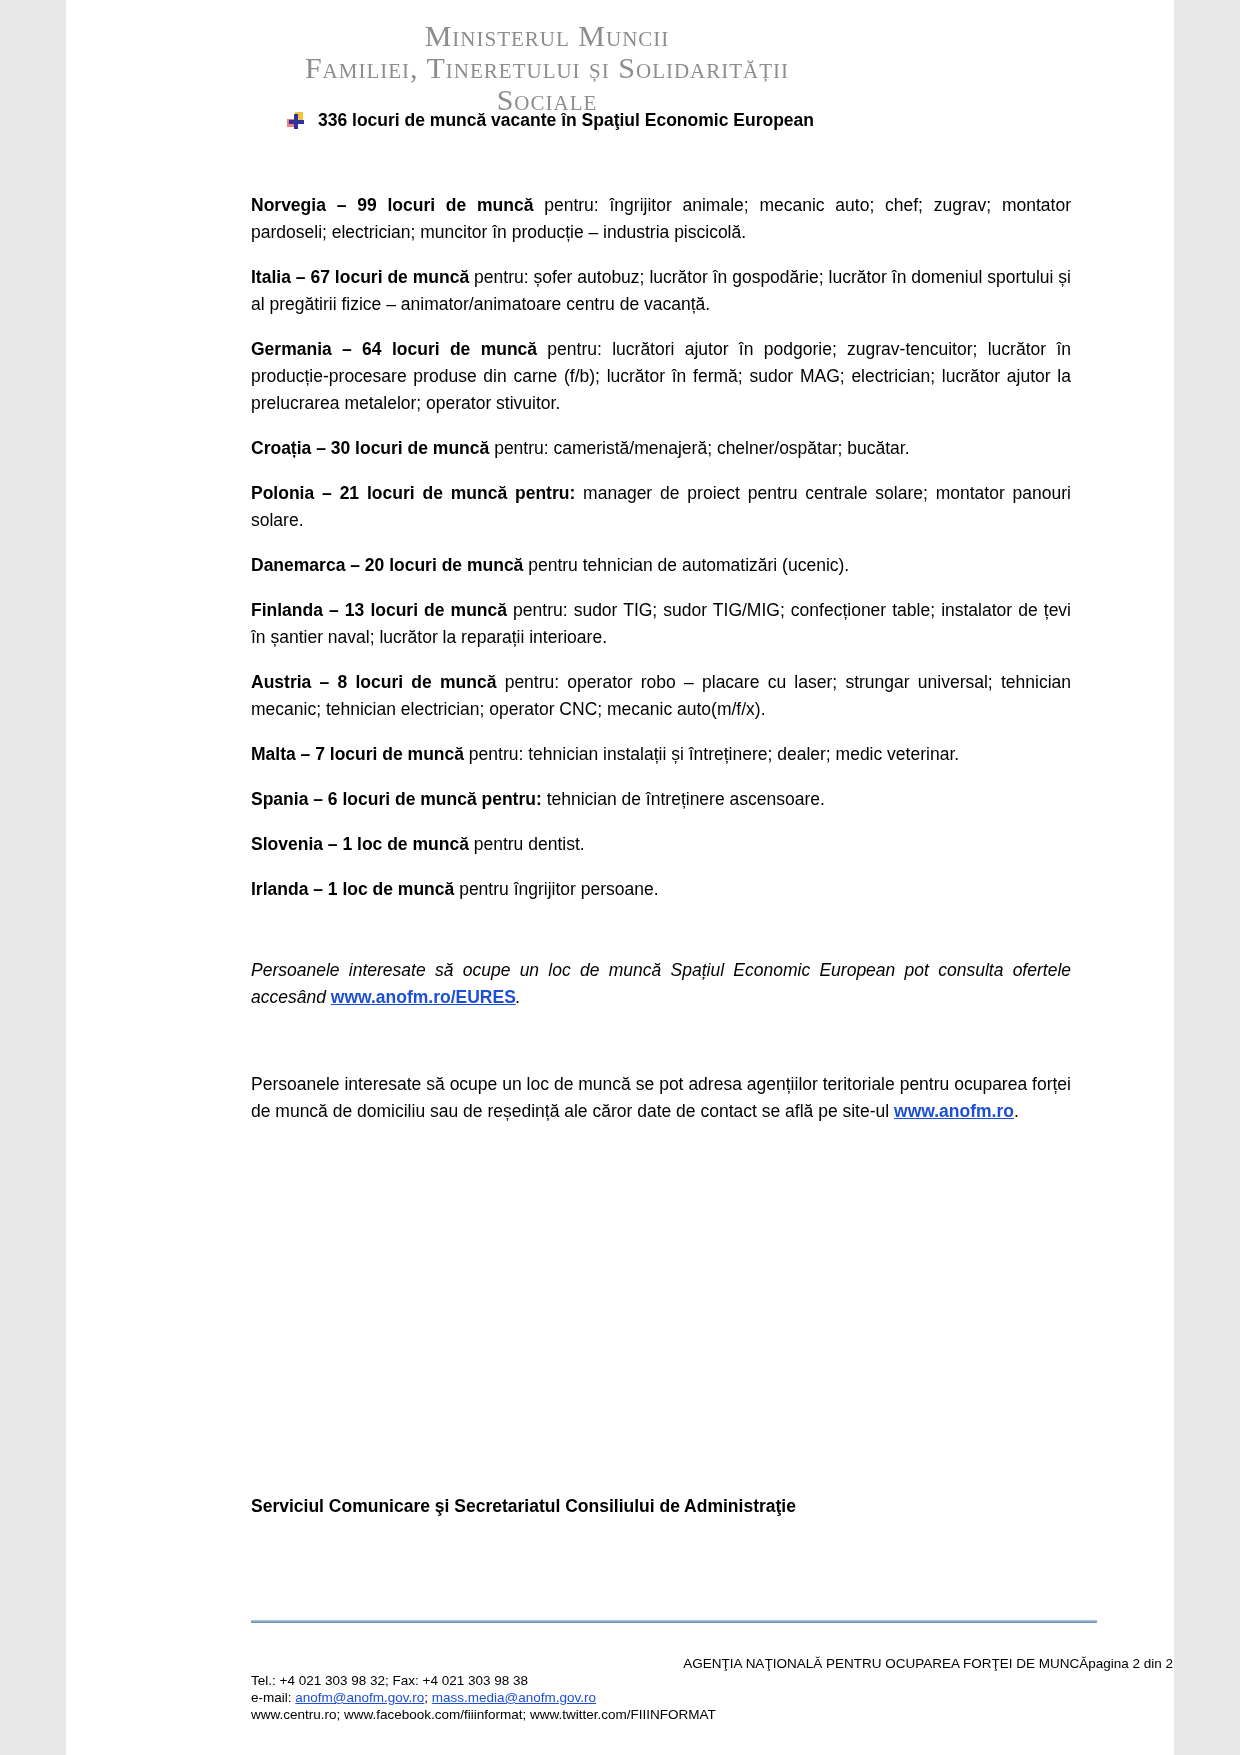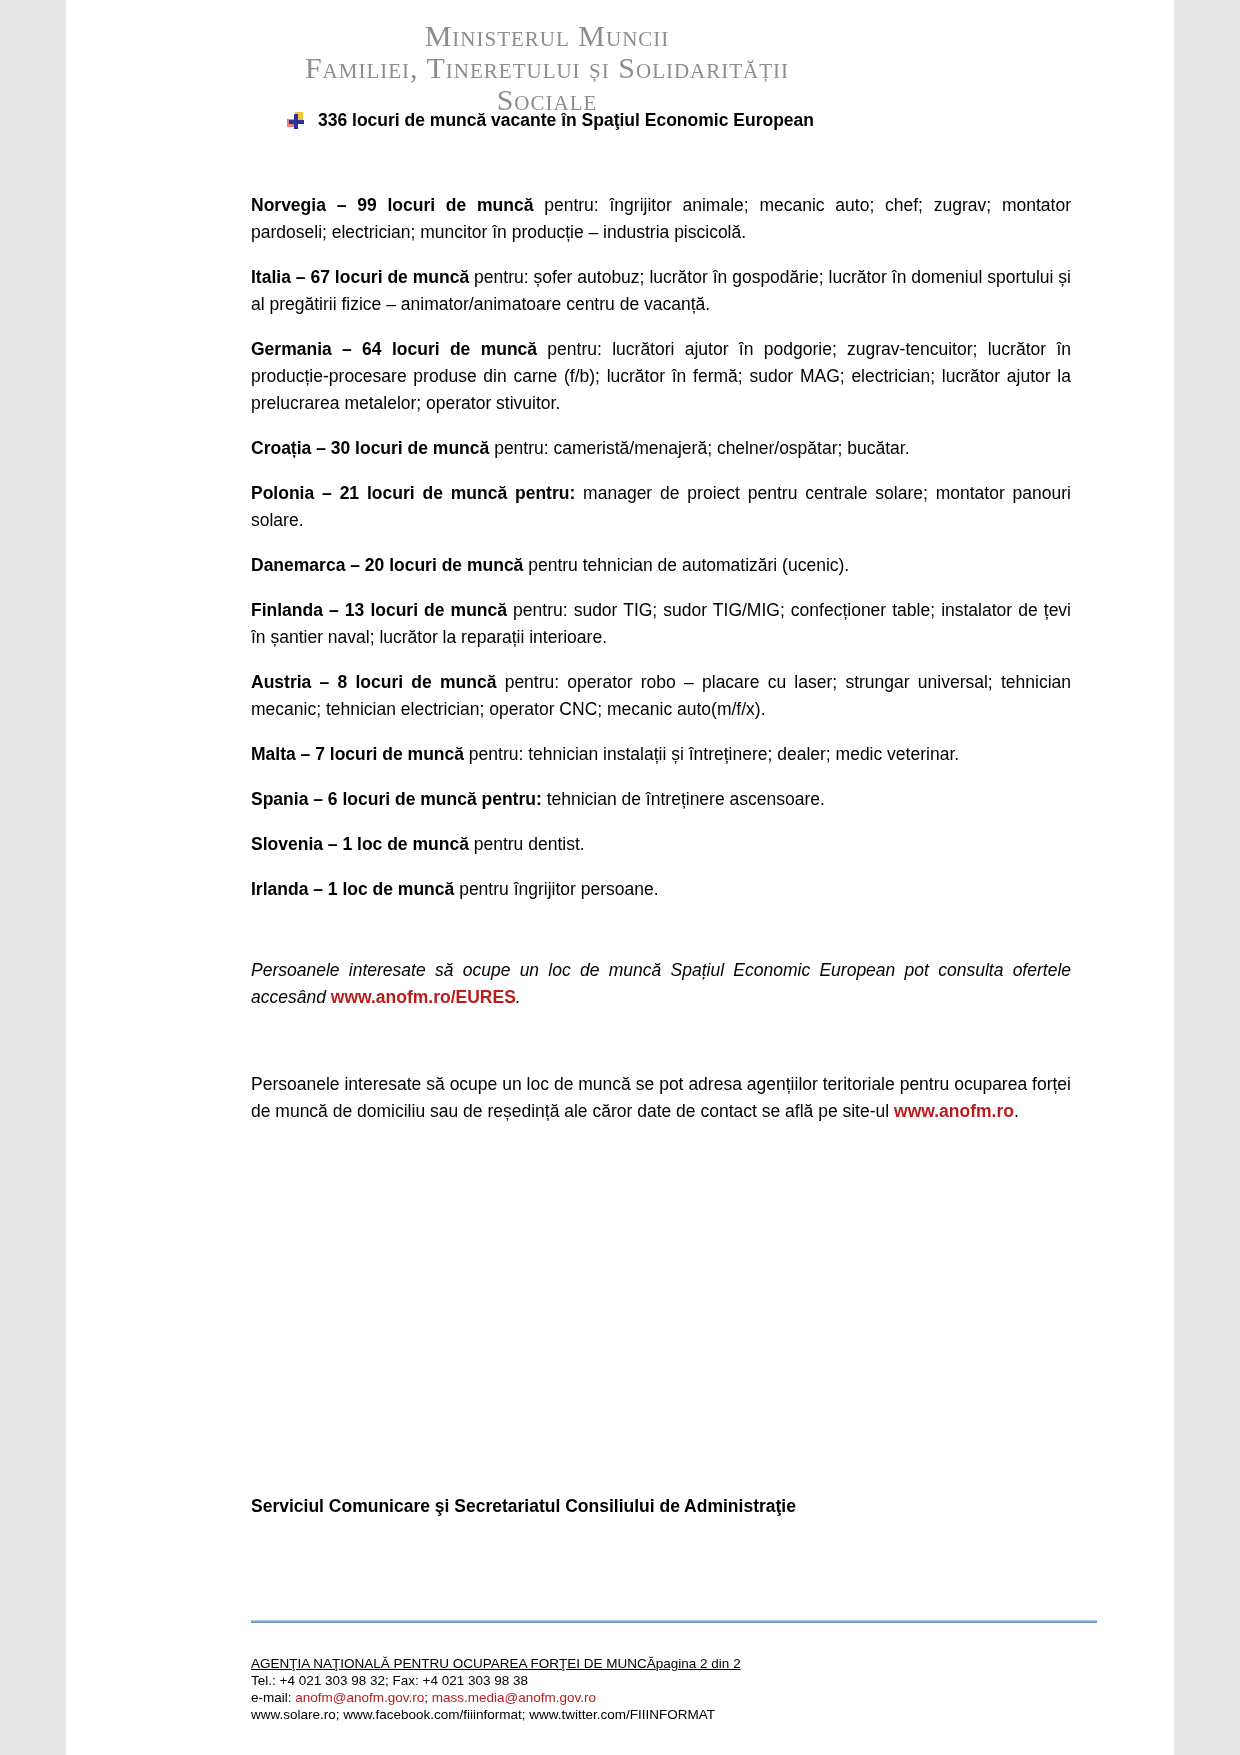--- a/index.html
+++ b/index.html
@@ -41,40 +41,40 @@
   .body {
     position:absolute; top:192px; left:185px; width:820px;
     font-size:17.5px; line-height:27px;
     text-align:justify;
   }
   .body p { margin:0 0 18px 0; }
   .body p.intro { margin-bottom:17px; }
   .closing-1 { margin-top:54px !important; font-style:italic; }
   .closing-2 { margin-top:60px !important; }
   a.link {
-    color:#b91c1c; cursor:pointer;
+    color:#1d4ed8; text-decoration:underline; cursor:pointer;
   }
   a.link.bold { font-weight:bold; }
   .italic a.link { font-style:normal; font-weight:bold; }
 
   .signature {
     position:absolute; top:1496px; left:185px; width:820px;
     font-weight:bold; font-size:17.5px;
   }
 
   
   .footer-rule {
     position:absolute; top:1620px; left:185px; width:846px; height:3px;
     background:linear-gradient(#b9cde2, #5b87b8);
   }
   .footer {
     position:absolute; top:1655px; left:185px; width:922px;
     font-size:13.5px; line-height:17px;
   }
-  .footer-row1 { display:flex; justify-content:flex-start;text-decoration:underline; }
+  .footer-row1 { display:flex; justify-content:flex-end; }
   .footer a.link { font-weight:normal; }
 </style>
 </head>
 <body>
 
 <div class="page">
 
   <div class="header">
     <div class="line1">Ministerul Muncii</div>
     <div class="line2">Familiei, Tineretului și Solidarității Sociale</div>
@@ -114,16 +114,16 @@
 
   <div class="footer-rule"></div>
 
   <div class="footer">
     <div class="footer-row1">
       <span>AGENŢIA NAŢIONALĂ PENTRU OCUPAREA FORŢEI DE MUNCĂ</span>
       <span>pagina 2 din 2</span>
     </div>
     <div>Tel.: +4 021 303 98 32; Fax: +4 021 303 98 38</div>
     <div><span>e-mail: </span><a class="link">anofm@anofm.gov.ro</a><span>; </span><a class="link">mass.media@anofm.gov.ro</a></div>
-    <div>www.solare.ro; www.facebook.com/fiiinformat; www.twitter.com/FIIINFORMAT</div>
+    <div>www.centru.ro; www.facebook.com/fiiinformat; www.twitter.com/FIIINFORMAT</div>
   </div>
 
 </div>
 
 </body></html>

